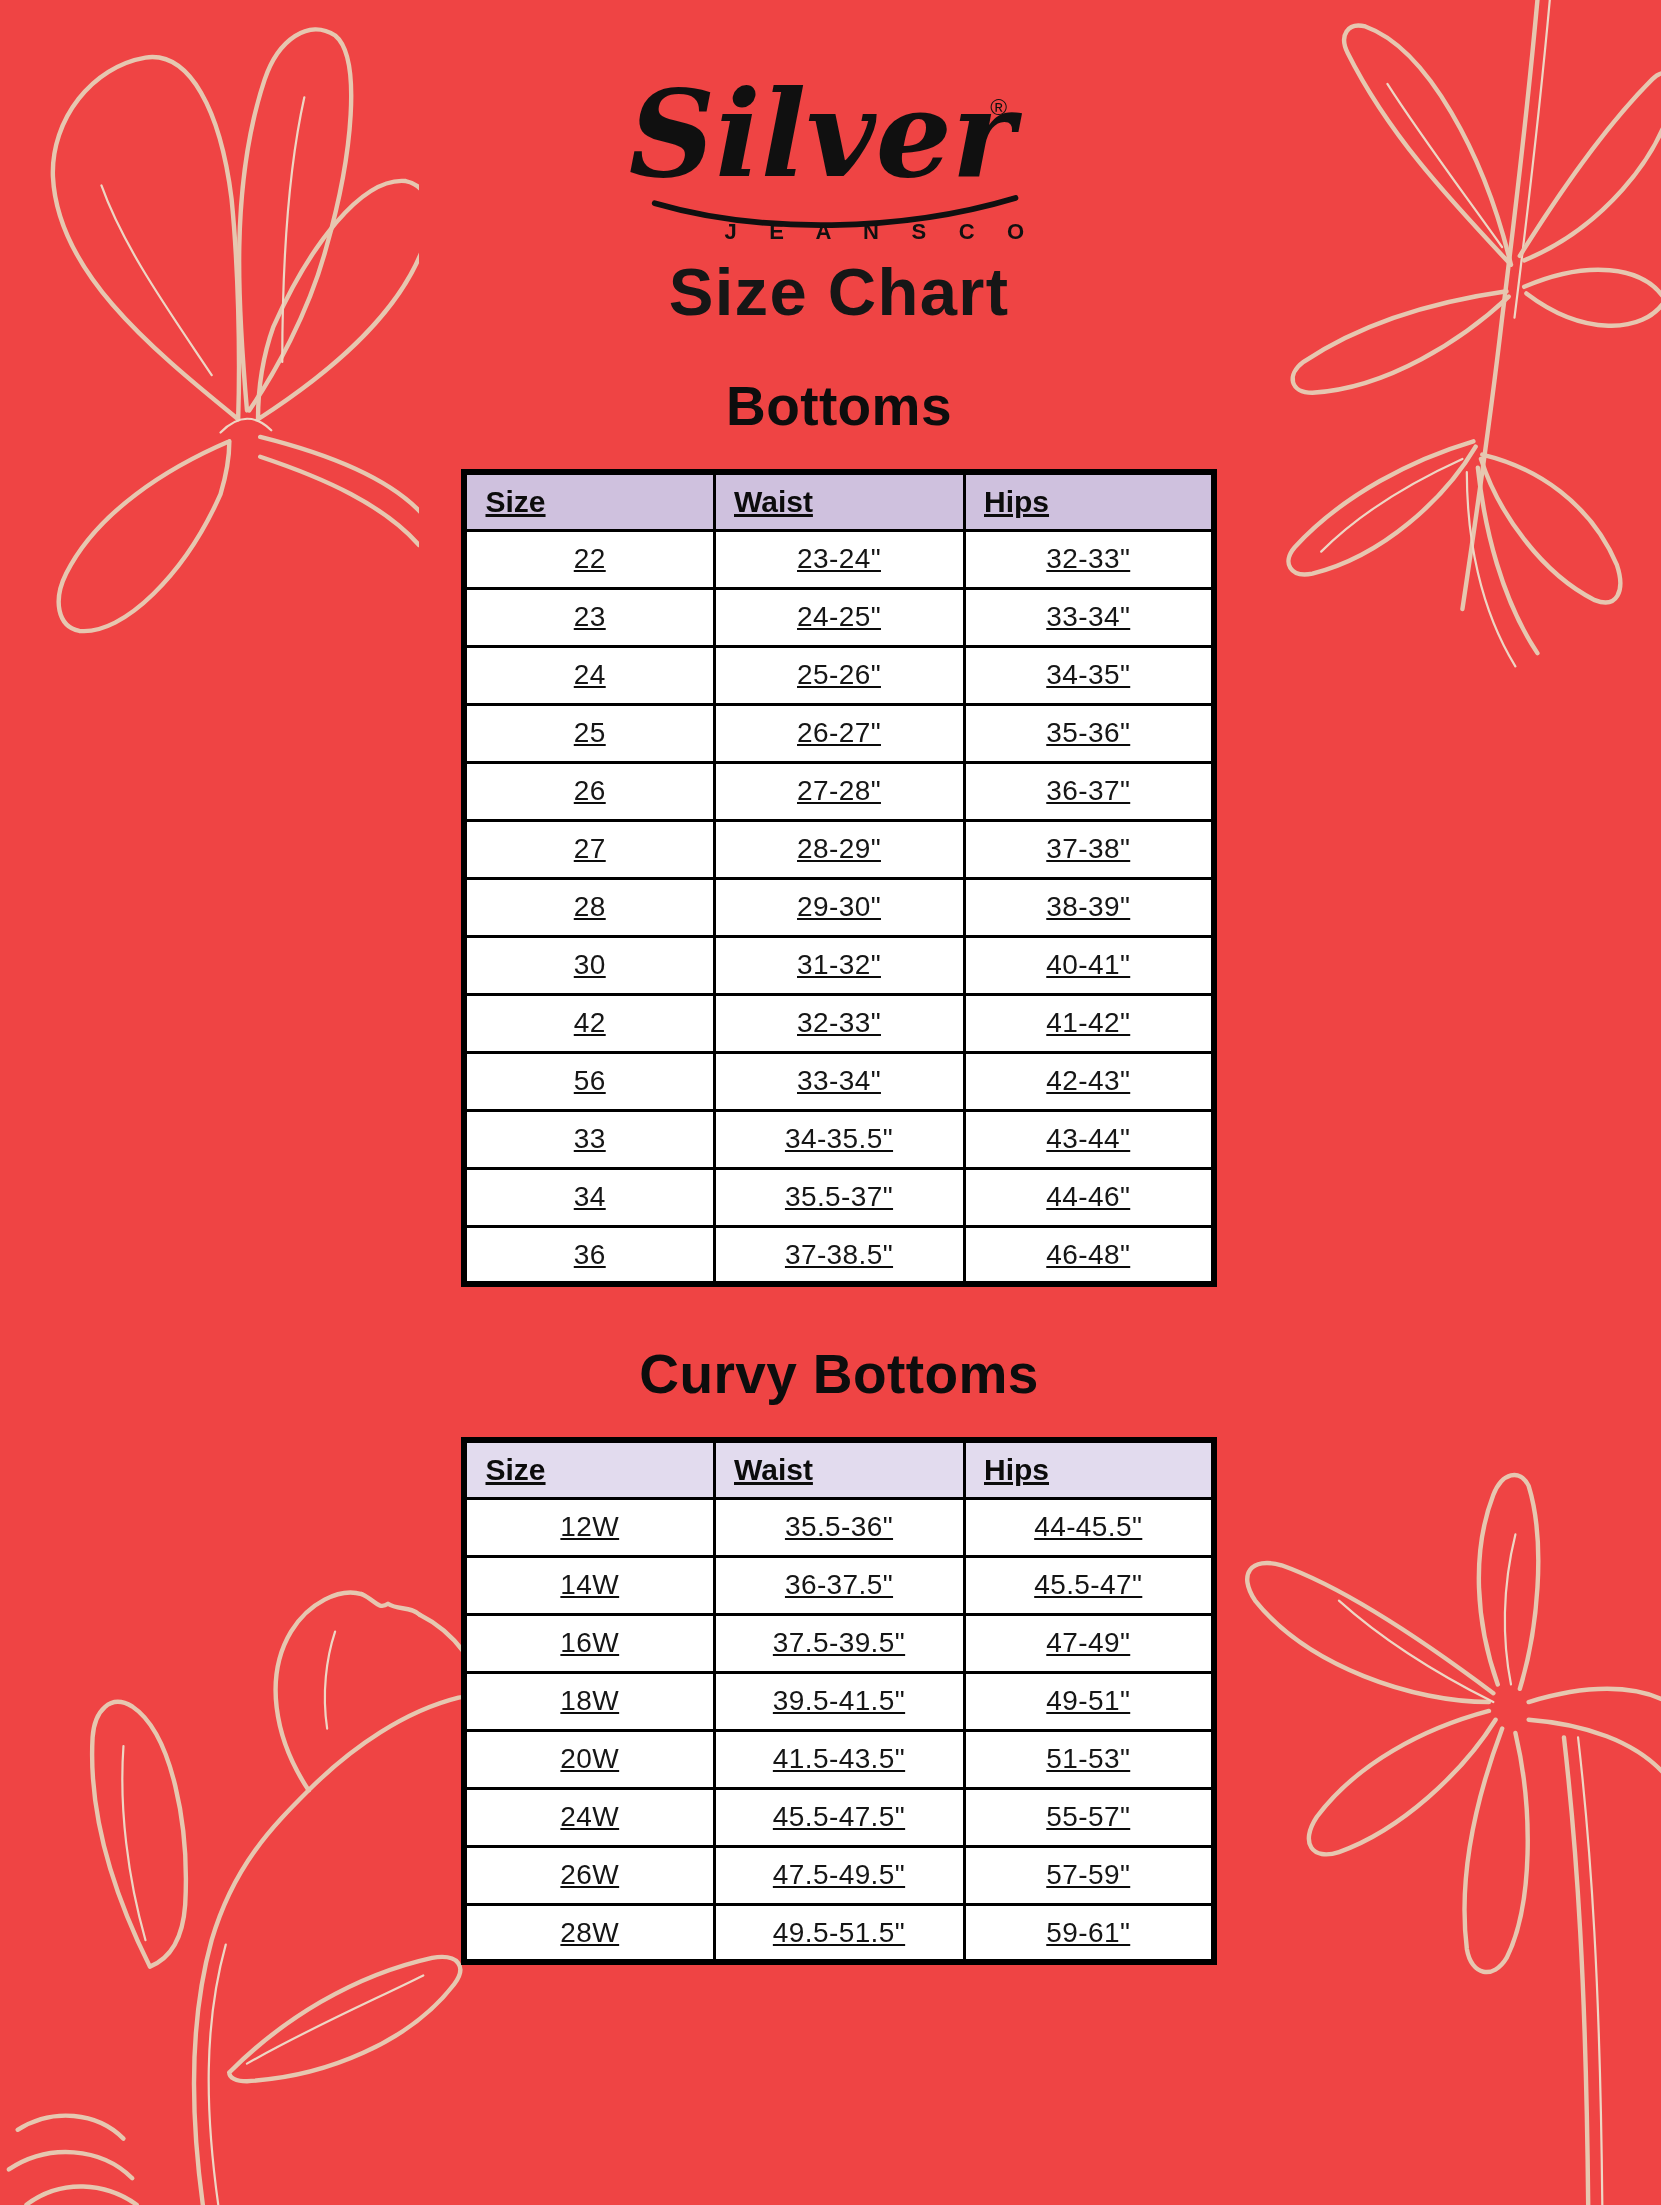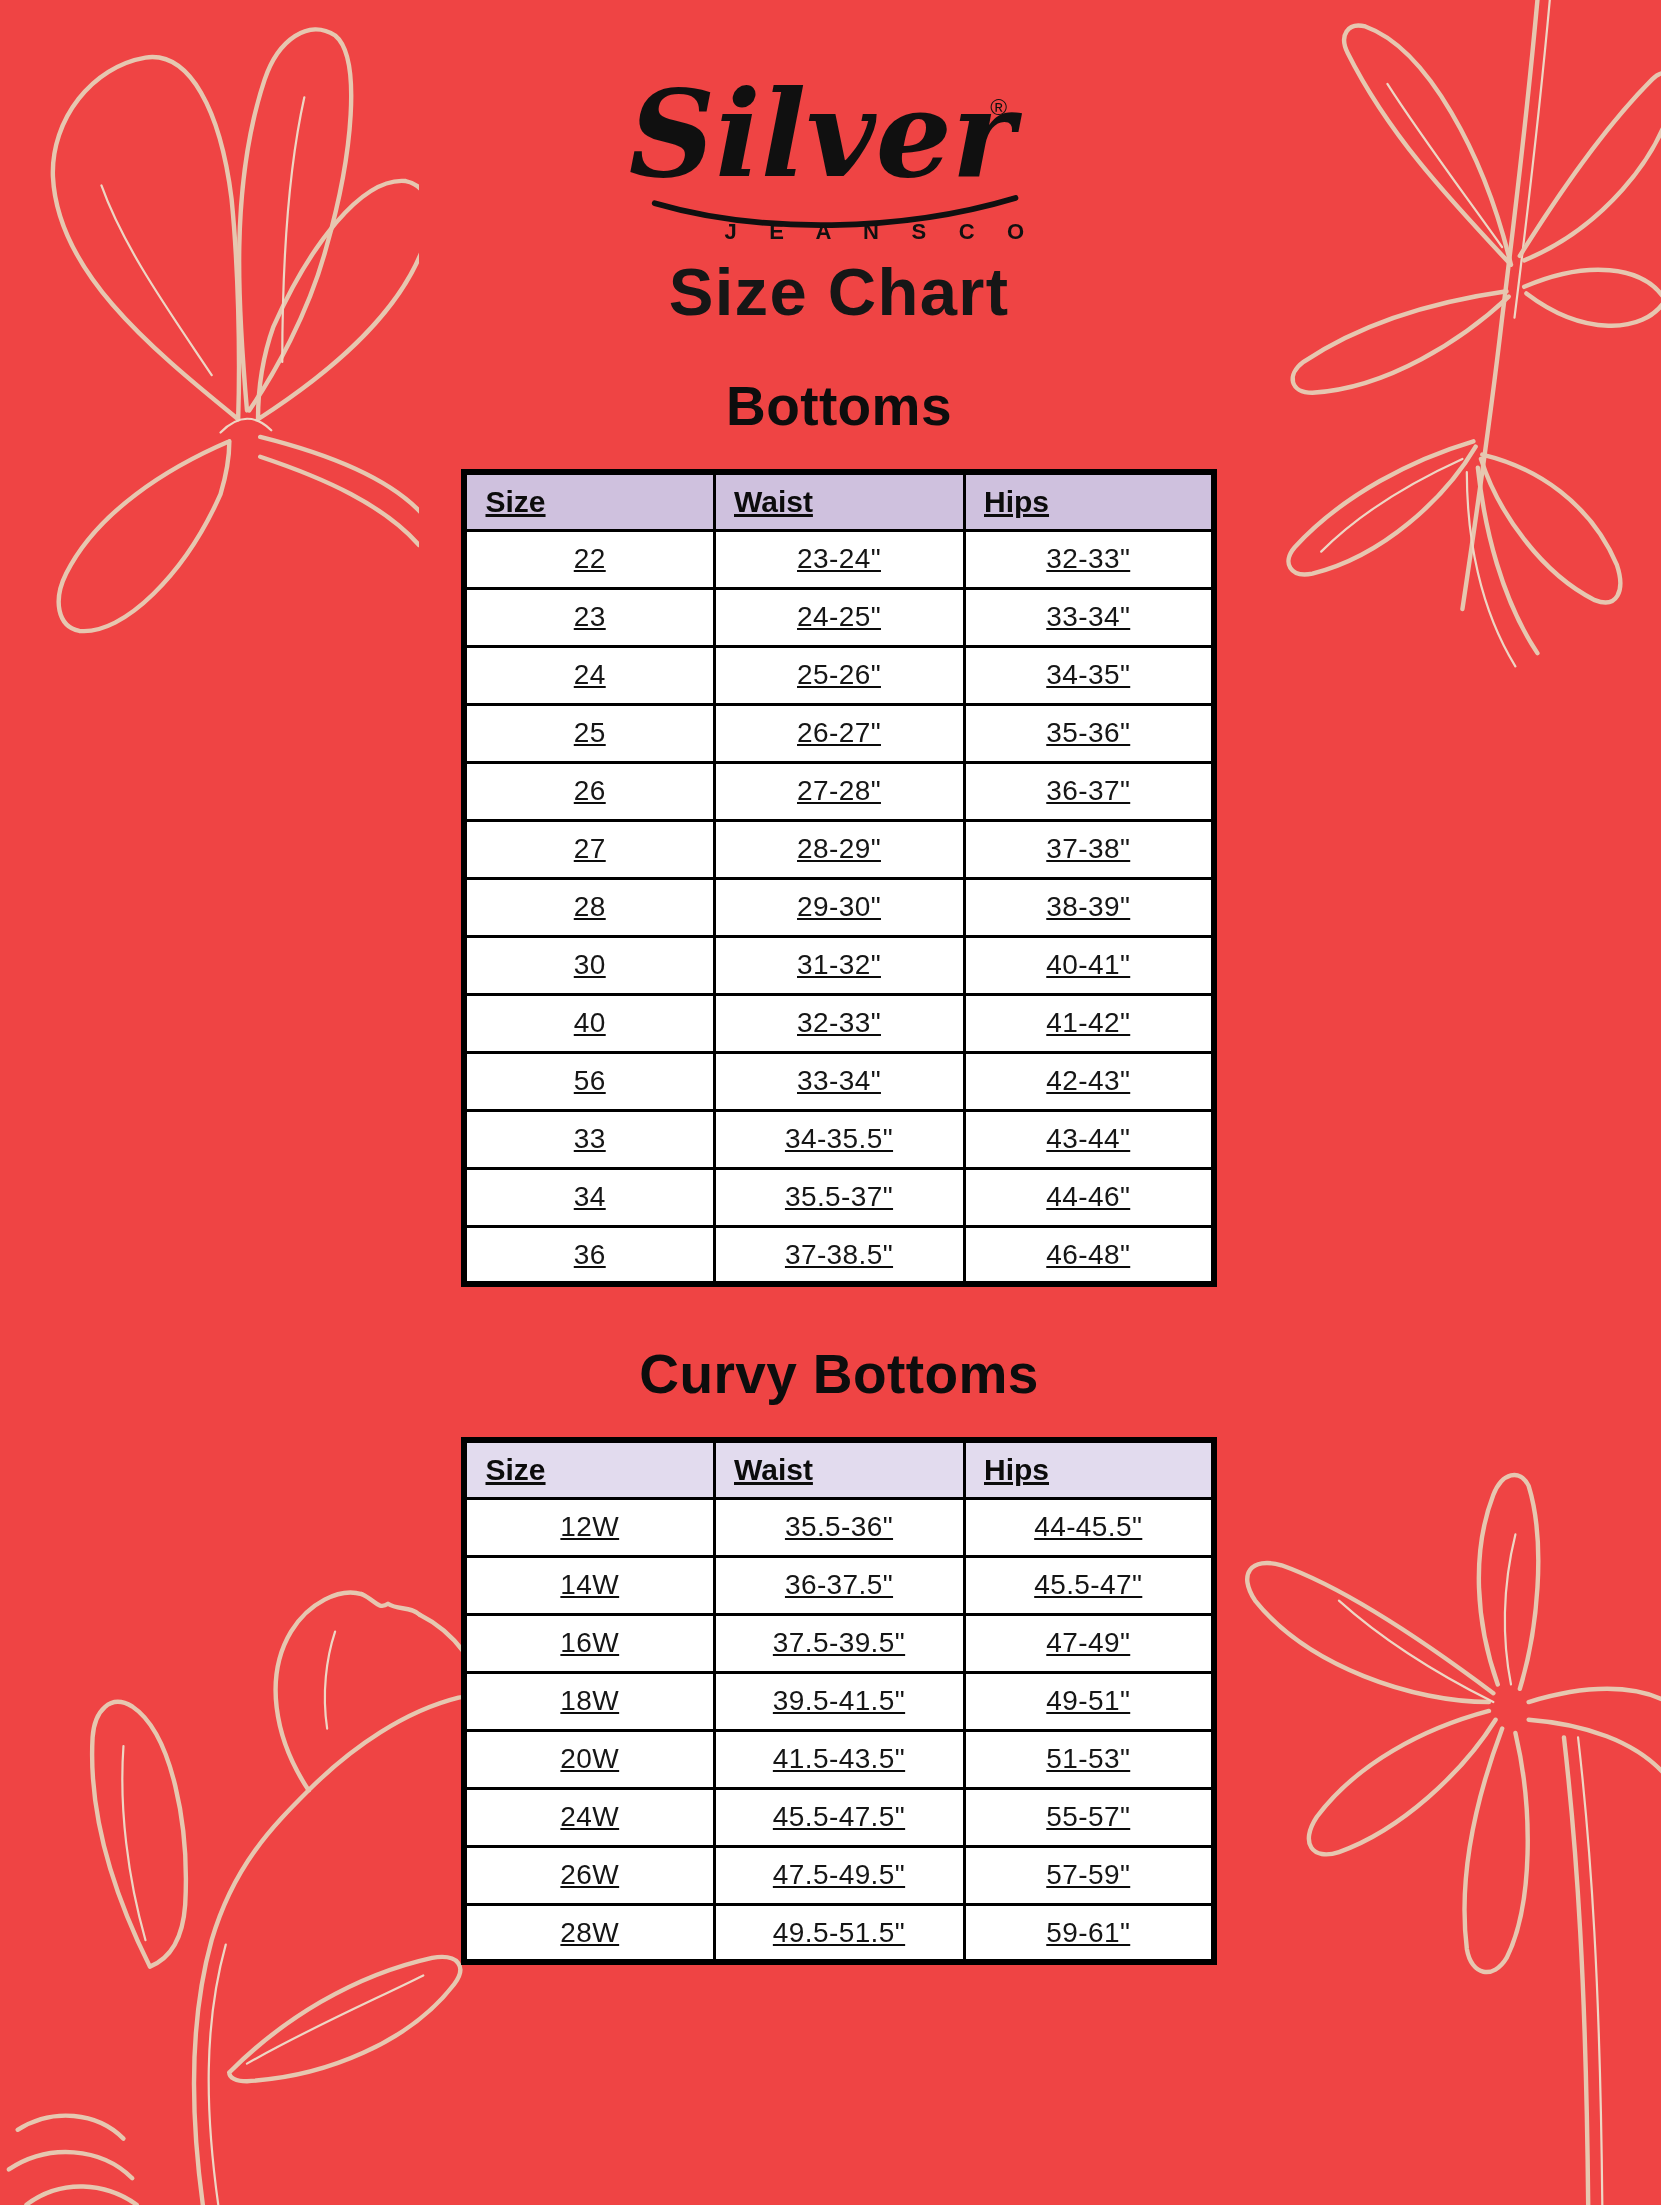--- a/index.html
+++ b/index.html
@@ -214,21 +214,21 @@
             <td>28</td>
             <td>29-30"</td>
             <td>38-39"</td>
           </tr>
           <tr>
             <td>30</td>
             <td>31-32"</td>
             <td>40-41"</td>
           </tr>
           <tr>
-            <td>40</td>
+            <td>42</td>
             <td>32-33"</td>
             <td>41-42"</td>
           </tr>
           <tr>
             <td>56</td>
             <td>33-34"</td>
             <td>42-43"</td>
           </tr>
           <tr>
             <td>33</td>

